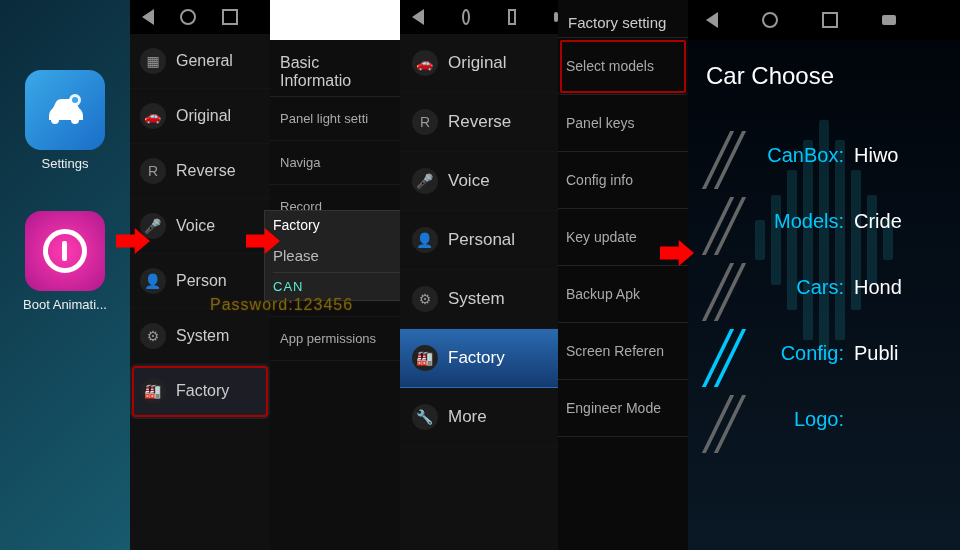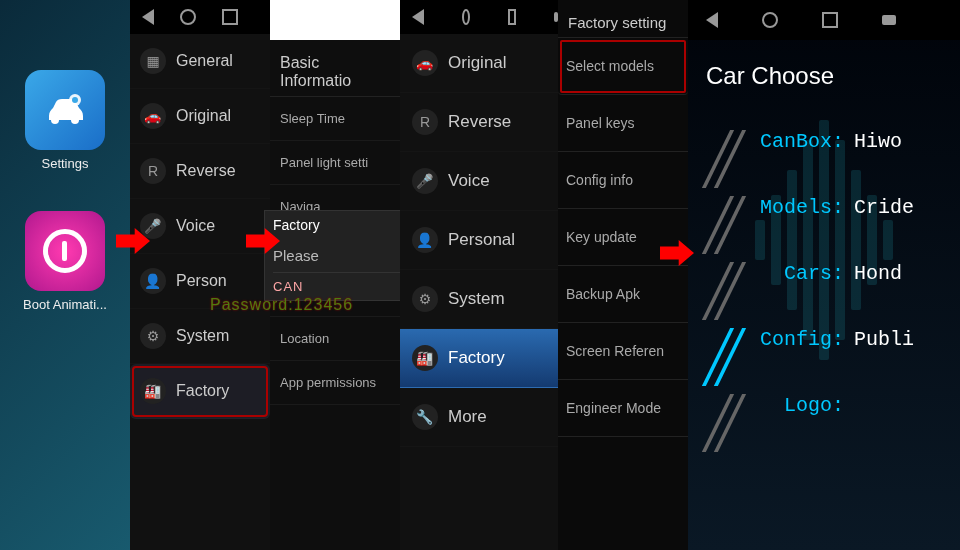--- a/index.html
+++ b/index.html
@@ -37,38 +37,38 @@
 .menu-item .mi-icon { width:26px; height:26px; background:#222; border-radius:50%; display:flex; align-items:center; justify-content:center; color:#999; font-size:14px; }
 .menu-item.highlighted { outline:2px solid #a00; outline-offset:-4px; border-radius:6px; background:rgba(80,80,120,0.2); }
 .menu-item.active { background: linear-gradient(#2a6ab0, #143a70); color:#fff; }
 
 .p3 { width: 130px; background:#0e0e0e; color:#aaa;margin-top:40px; }
 .section-header { padding: 14px 10px 6px; color:#ccc; font-size:16px; border-bottom:1px solid #222; }
 .setting-row { padding: 14px 10px; font-size:13px; color:#aaa; border-bottom:1px solid #1a1a1a; }
 .dialog { position:absolute; top:170px; left:-6px; width:150px; background:#222; border:1px solid #333; padding:6px 8px; font-size:14px; color:#ddd; }
 .dialog .d-title { color:#fff; margin-bottom:14px; }
 .dialog .d-body { color:#bbb; font-size:15px; margin-bottom:8px; }
-.dialog .d-btn { color:#fca5a5; font-size:13px; border-top:1px solid #333; padding-top:6px; letter-spacing:1px; }
+.dialog .d-btn { color:#5eead4; font-size:13px; border-top:1px solid #333; padding-top:6px; letter-spacing:1px; }
 .password-label { position:absolute; top:256px; left:-60px; color:#4d7c0f; font-size:16px; font-weight:normal; letter-spacing:1px; text-shadow: 0 0 2px #a00; z-index:50; }
 
 .p4 { width: 158px; background:#111; }
 .p4 .menu-item { padding:16px 12px; font-size:17px; }
 .p4 .statusbar { gap:38px; }
 
 .p5 { width: 130px; background:#0a0a0a; }
 .p5 .section-header { font-size:15px; }
 .p5 .setting-row { padding:20px 8px; font-size:14px; border-bottom:1px solid #222; }
 .p5 .setting-row.highlighted { outline:2px solid #a00; outline-offset:-4px; border-radius:4px; }
 
 .p6 { width: 272px; background: linear-gradient(#000309, #0a1825); position:relative; overflow:hidden; }
 .p6 .title { color:#fff; font-size:24px; padding: 22px 18px 10px; }
 .eq-bg { position:absolute; top:100px; left:0; right:0; height:280px; display:flex; align-items:center; justify-content:center; gap:6px; opacity:0.18; }
 .eq-bg .bar { width:10px; background:#2ab; border-radius:2px; }
 .car-rows { position:relative; display:flex; flex-direction:column; gap:16px; padding-top:30px; padding-left:22px; }
-.car-row { display:flex; align-items:flex-start; height:50px;font-family:Liberation Mono, monospace; }
+.car-row { display:flex; align-items:center; height:50px; }
 .car-row .slash { width:46px; height:48px; margin-right:4px; position:relative; }
 .car-row .slash::before, .car-row .slash::after { content:''; position:absolute; width:4px; height:58px; background:#666; transform:skewX(-26deg); }
 .car-row .slash::before { left:6px; }
 .car-row .slash::after { left:18px; }
 .car-row.active .slash::before, .car-row.active .slash::after { background:#00c8ff; }
 .car-row .k { color:#00c8ff; font-size:20px; margin-right:10px; min-width:84px; text-align:right; }
 .car-row .v { color:#fff; font-size:20px; }
 
 .arrow { position:absolute; width:34px; height:26px; background:#f00; clip-path: polygon(0 25%, 55% 25%, 55% 0, 100% 50%, 55% 100%, 55% 75%, 0 75%); z-index:40; }
 .arrow.a1 { top:228px; left:116px; }
@@ -134,21 +134,20 @@
       </div>
     <div class="menu-item highlighted">
         <div class="mi-icon">🏭</div>
         <span>Factory</span>
       </div>
   </div>
 </div>
 
 <div class="panel p3">
   <div class="section-header">Basic Informatio</div>
-  <div class="setting-row">Sleep Time</div>
   <div class="setting-row">Panel light setti</div>
   <div class="setting-row">Naviga</div>
   <div class="setting-row">Record</div>
   <div class="setting-row">Satellite info</div>
   <div class="setting-row">Location</div>
   <div class="setting-row">App permissions</div>
   <div class="dialog">
     <div class="d-title">Factory</div>
     <div class="d-body">Please</div>
     <div class="d-btn">CAN</div>

